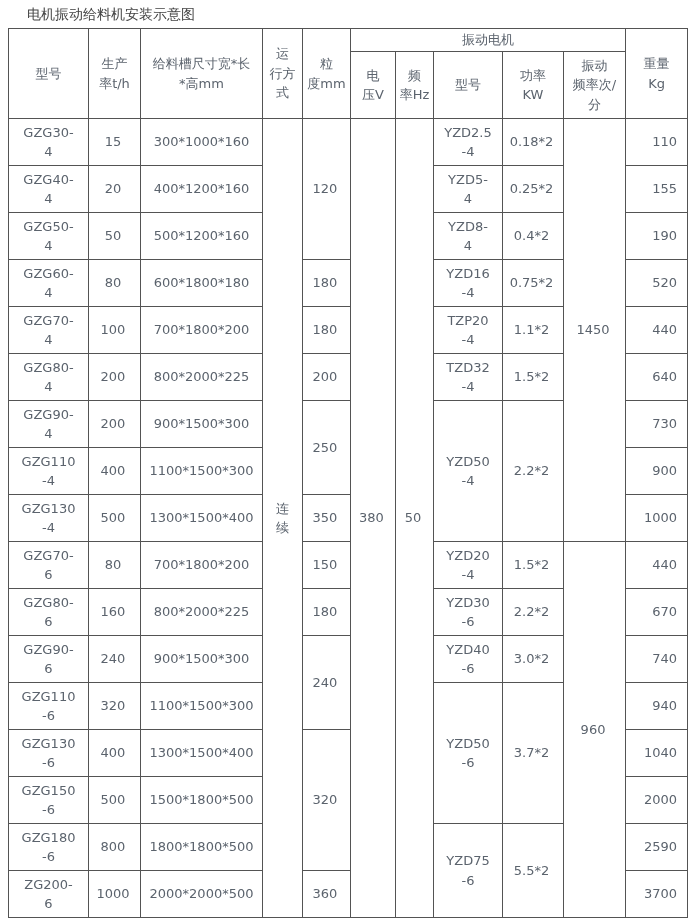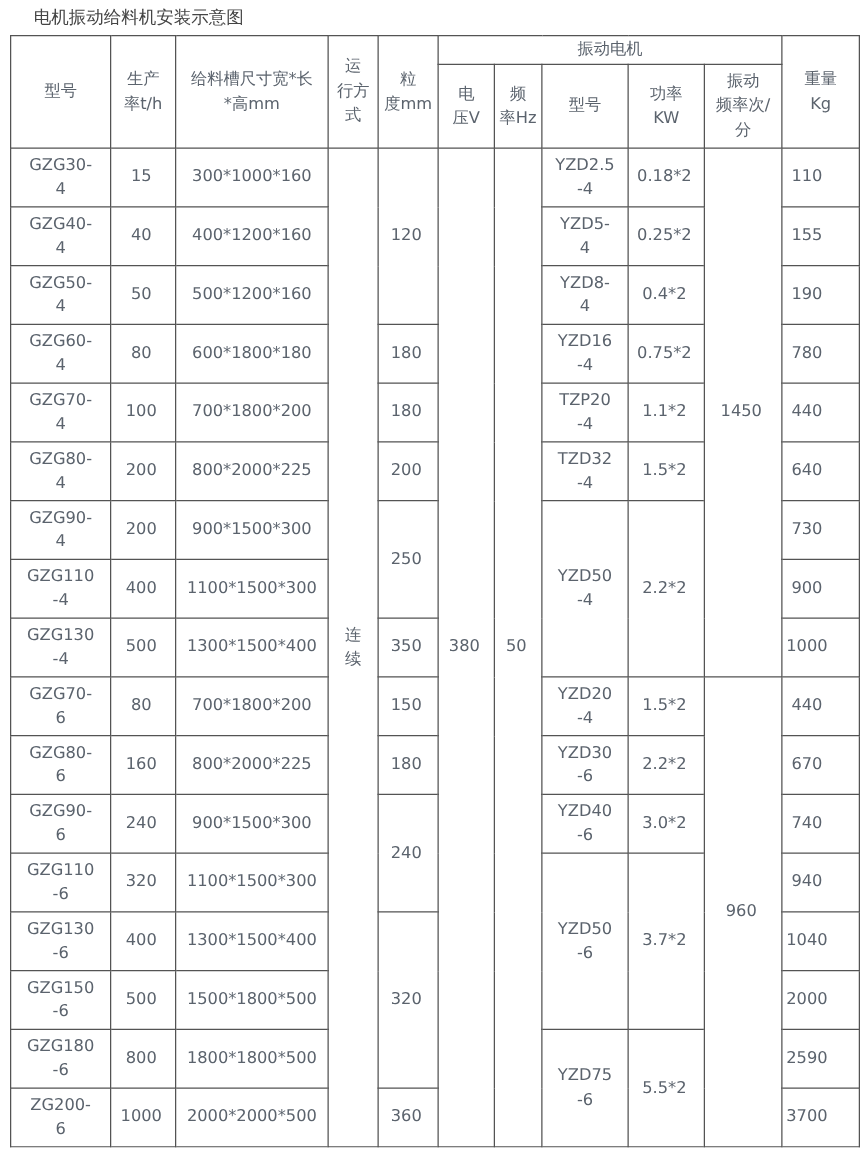--- a/index.html
+++ b/index.html
@@ -25,21 +25,21 @@
     text-align: center;
     vertical-align: middle;
     font-size: 13px;
     line-height: 1.5;
     white-space: pre-line;
     padding: 1px 2px;
     overflow: hidden;
     background: #ffffff;
   }
   table.spec td.num { padding-right: 5px; }
-  table.spec td.wt  { text-align: center; padding-right: 24px; }
+  table.spec td.wt  { text-align: right; padding-right: 10px; }
   tr.hr1 { height: 23px; }
   tr.hr2 { height: 67px; }
   tr.r   { height: 47px; }
 </style>
 </head>
 <body>
 
 <div class="page">
   <div class="title">电机振动给料机安装示意图</div>
 
@@ -100,21 +100,21 @@
       <td>YZD2.5
 -4</td>
       <td class="num">0.18*2</td>
       <td class="num" rowspan="9">1450</td>
       <td class="wt">110</td>
     </tr>
 
     <tr class="r">
       <td>GZG40-
 4</td>
-      <td class="num">40</td>
+      <td class="num">20</td>
       <td>400*1200*160</td>
       <td>YZD5-
 4</td>
       <td class="num">0.25*2</td>
       <td class="wt">155</td>
     </tr>
 
     <tr class="r">
       <td>GZG50-
 4</td>
@@ -128,21 +128,21 @@
 
     <tr class="r">
       <td>GZG60-
 4</td>
       <td class="num">80</td>
       <td>600*1800*180</td>
       <td class="num">180</td>
       <td>YZD16
 -4</td>
       <td class="num">0.75*2</td>
-      <td class="wt">780</td>
+      <td class="wt">520</td>
     </tr>
 
     <tr class="r">
       <td>GZG70-
 4</td>
       <td class="num">100</td>
       <td>700*1800*200</td>
       <td class="num">180</td>
       <td>TZP20
 -4</td>

